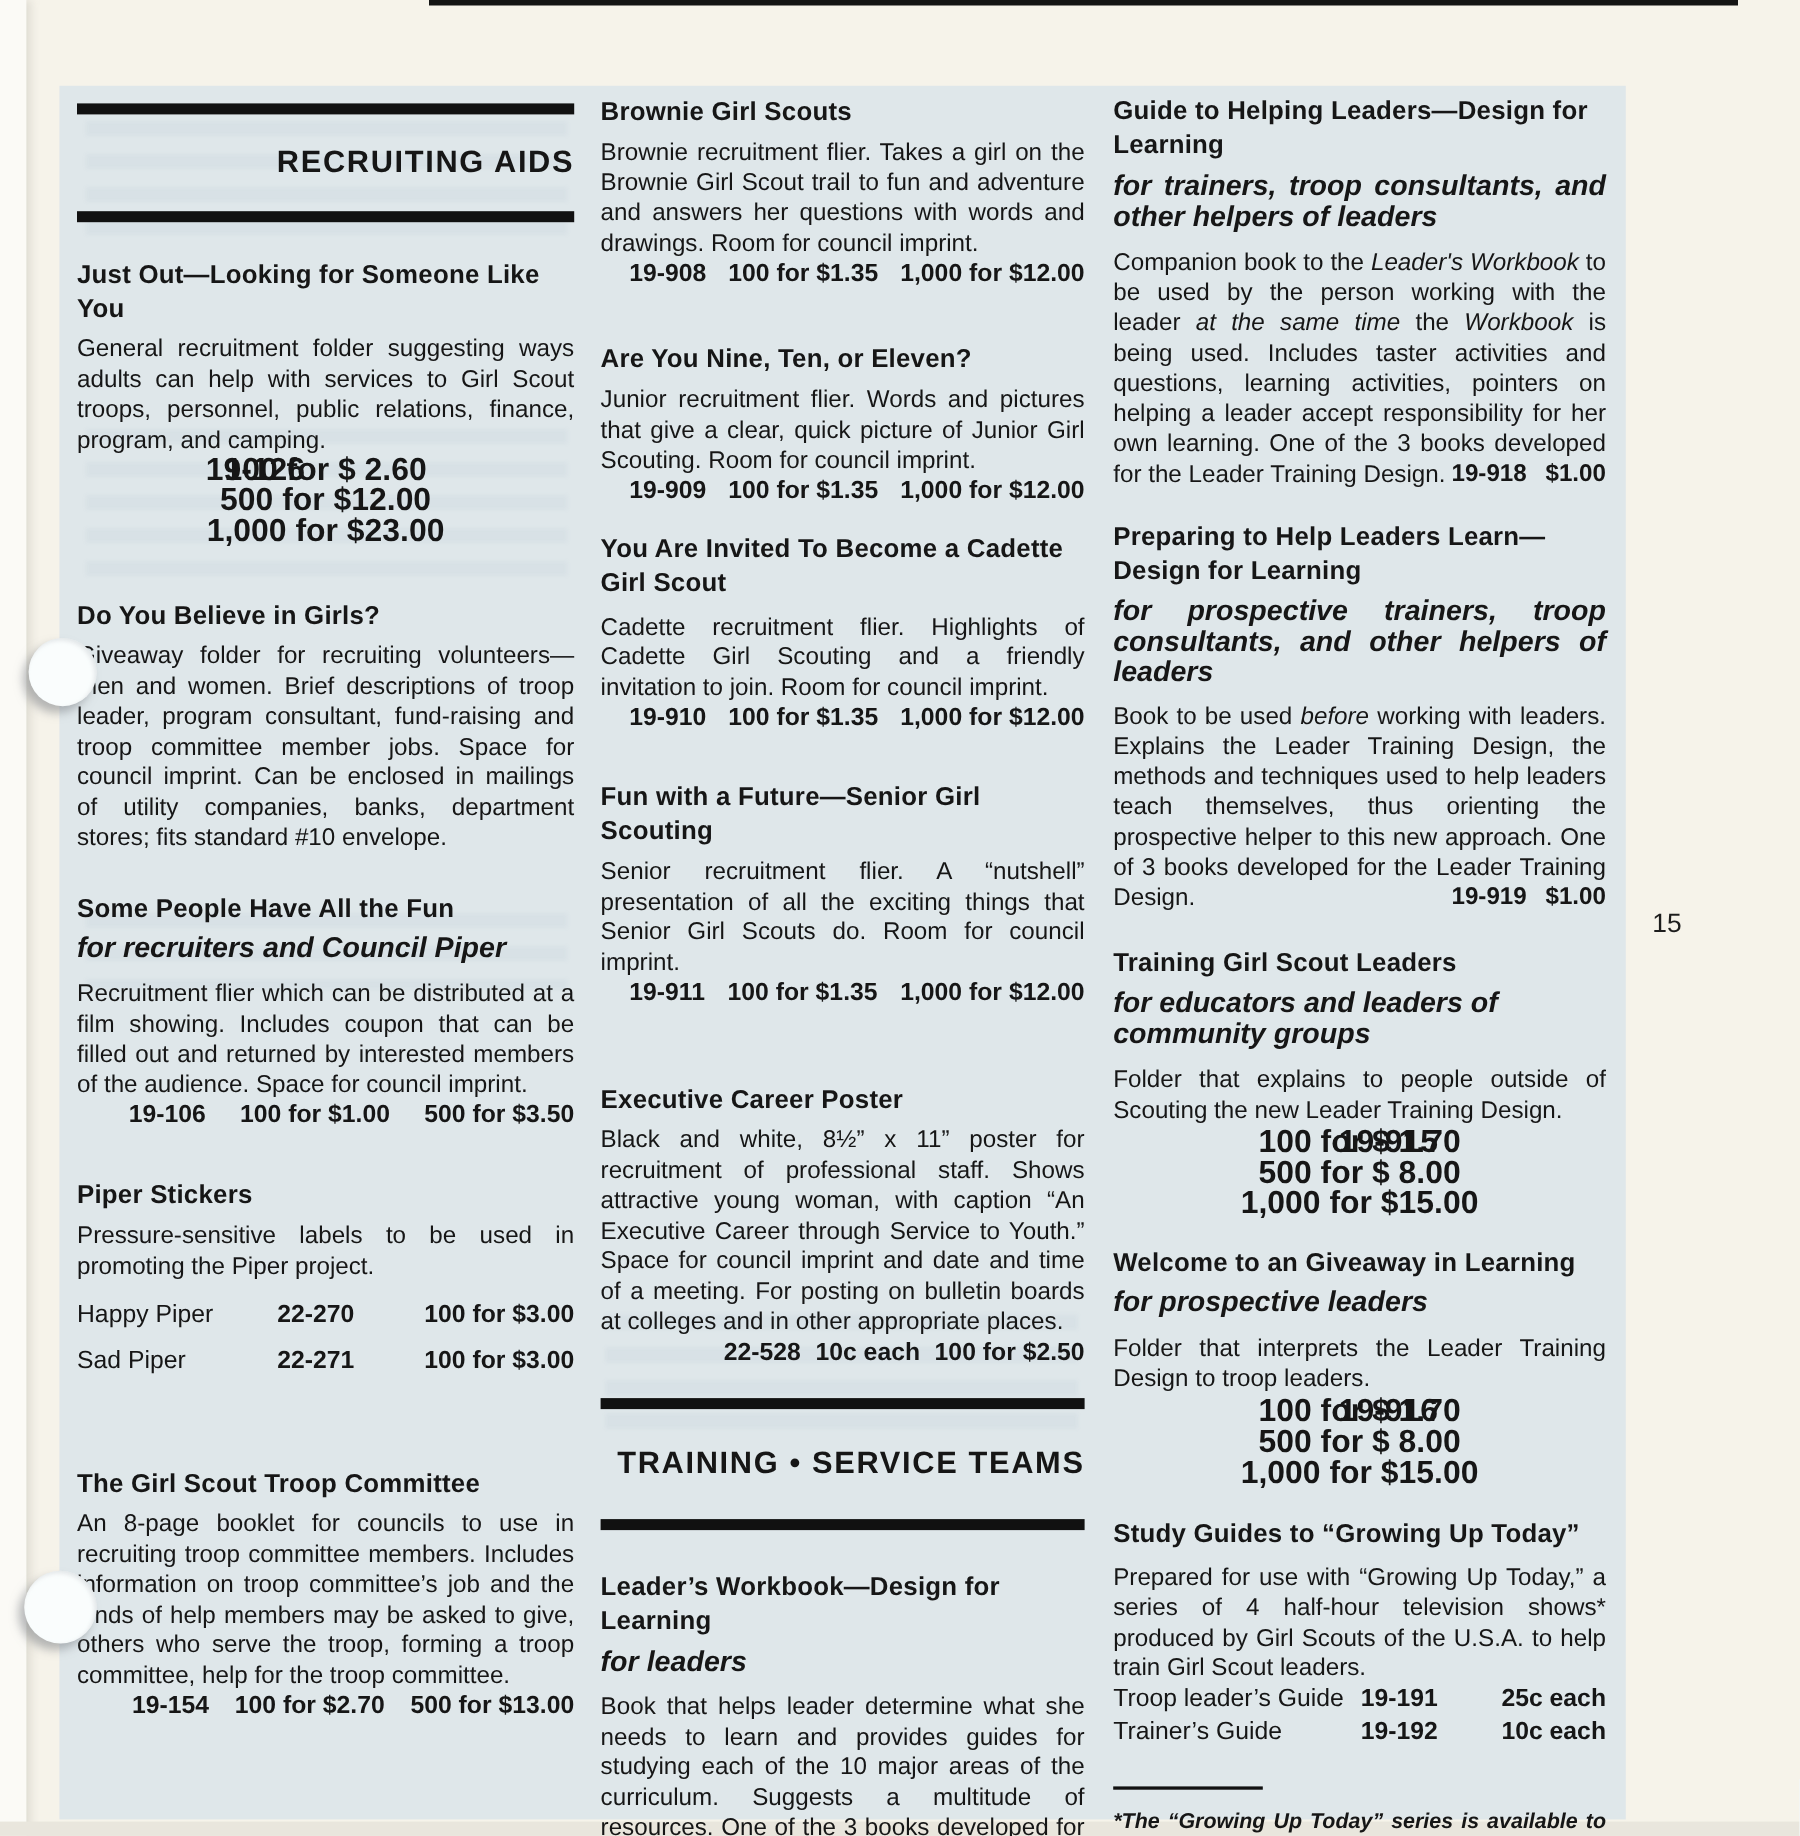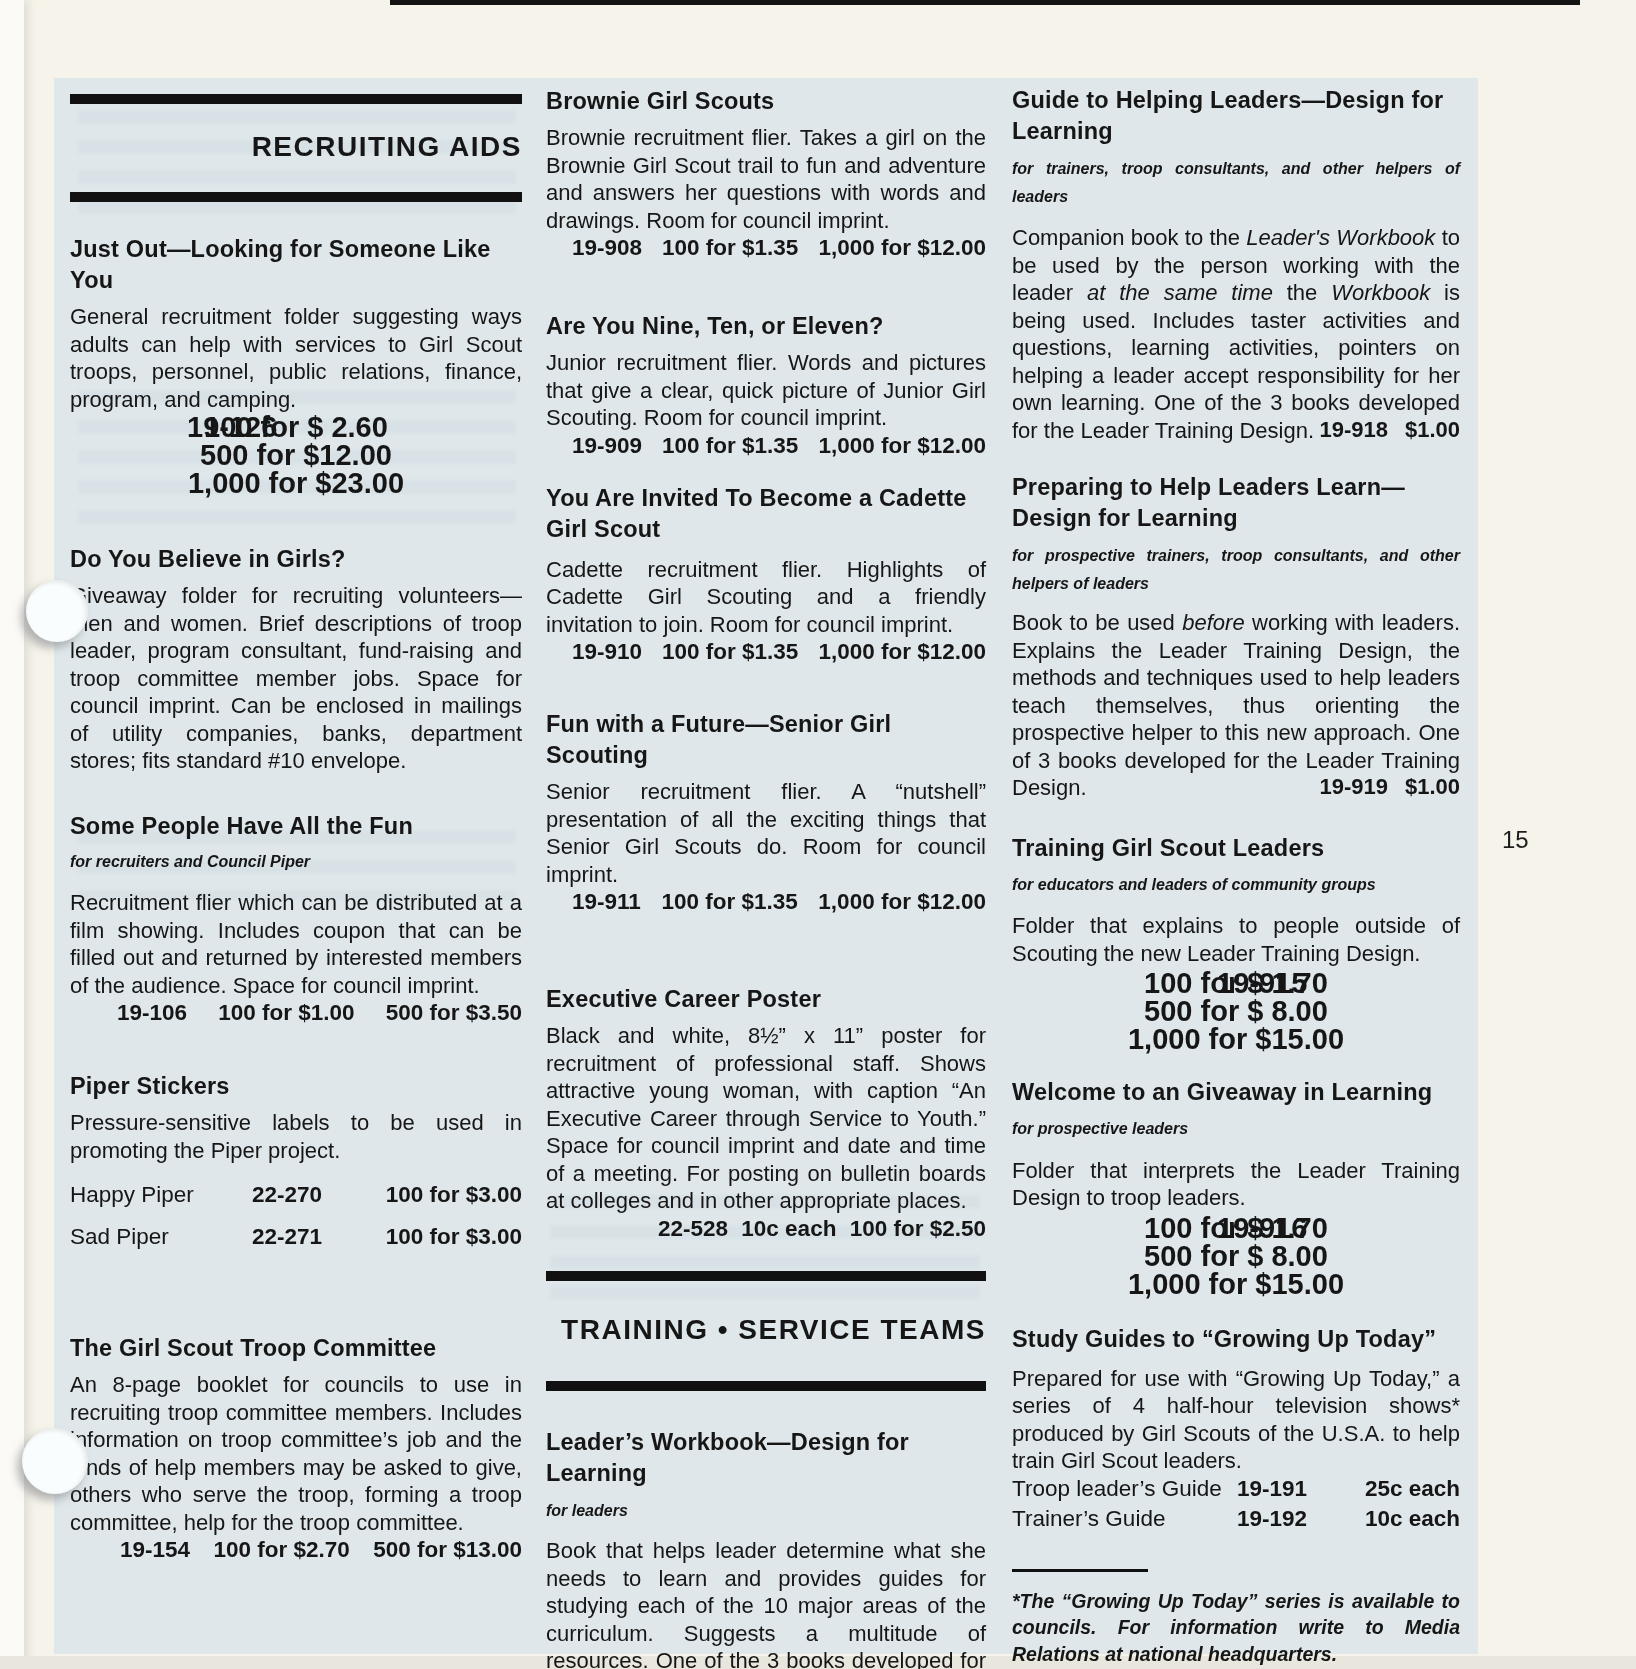--- a/index.html
+++ b/index.html
@@ -23,21 +23,21 @@
 
   .col { position:absolute; top:80px; }
   #col1 { left:70px;  width:452px; }
   #col2 { left:546px; width:440px; }
   #col3 { left:1012px; width:448px; }
 
   .rule { height:10px; background:#111; }
   .banner { text-align:right; font-weight:bold; font-size:28px; letter-spacing:1.5px; line-height:34px; }
   .h   { font-size:23.5px; font-weight:bold; line-height:31px; letter-spacing:.2px; }
   .body{ font-size:22px; line-height:27.5px; text-align:justify; margin:0; }
-  .sub { font-size:16px; font-weight:bold; font-style:italic; line-height:27.5px; }
+  .sub { font-size:26px; font-weight:bold; font-style:italic; line-height:27.5px; }
   .seg-body i { font-style:italic; }
 
   .tiers { position:relative; text-align:center; font-weight:bold; font-size:29px; line-height:28px; }
   .tiers .code { position:absolute; top:0; }
   .prow { display:flex; justify-content:space-between; font-weight:bold; font-size:22.5px; line-height:28px; }
   .trow { position:relative; height:30px; font-size:22.5px; line-height:28px; }
   .trow .code  { position:absolute; font-weight:bold; }
   .trow .price { position:absolute; right:0; font-weight:bold; }
 
   .rel { position:relative; }

